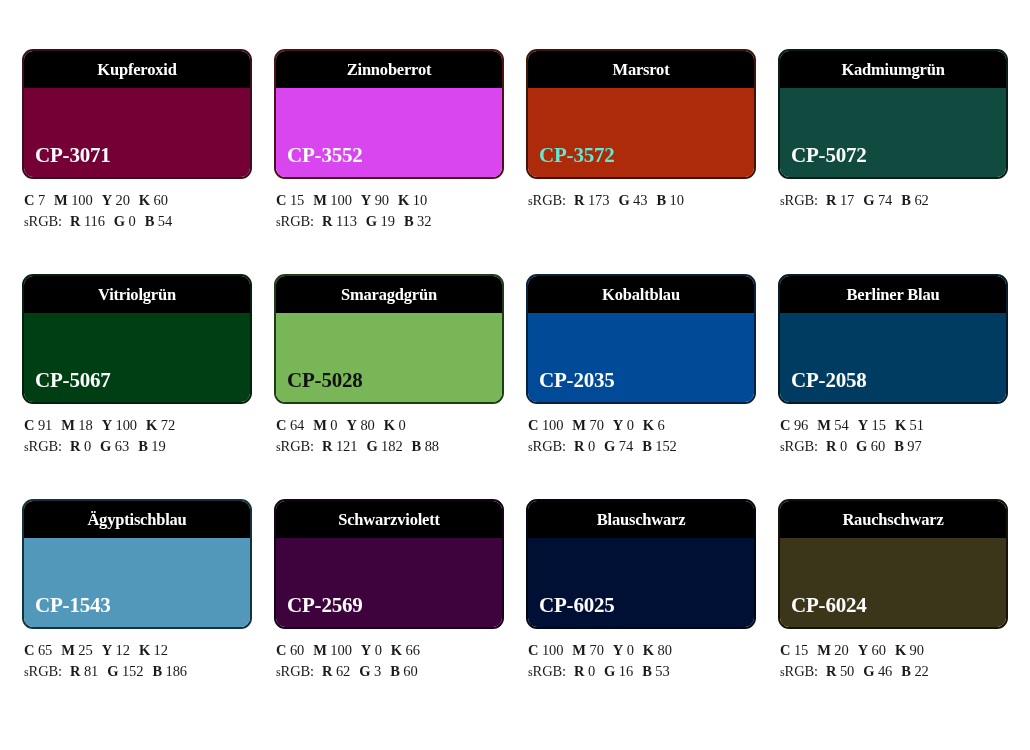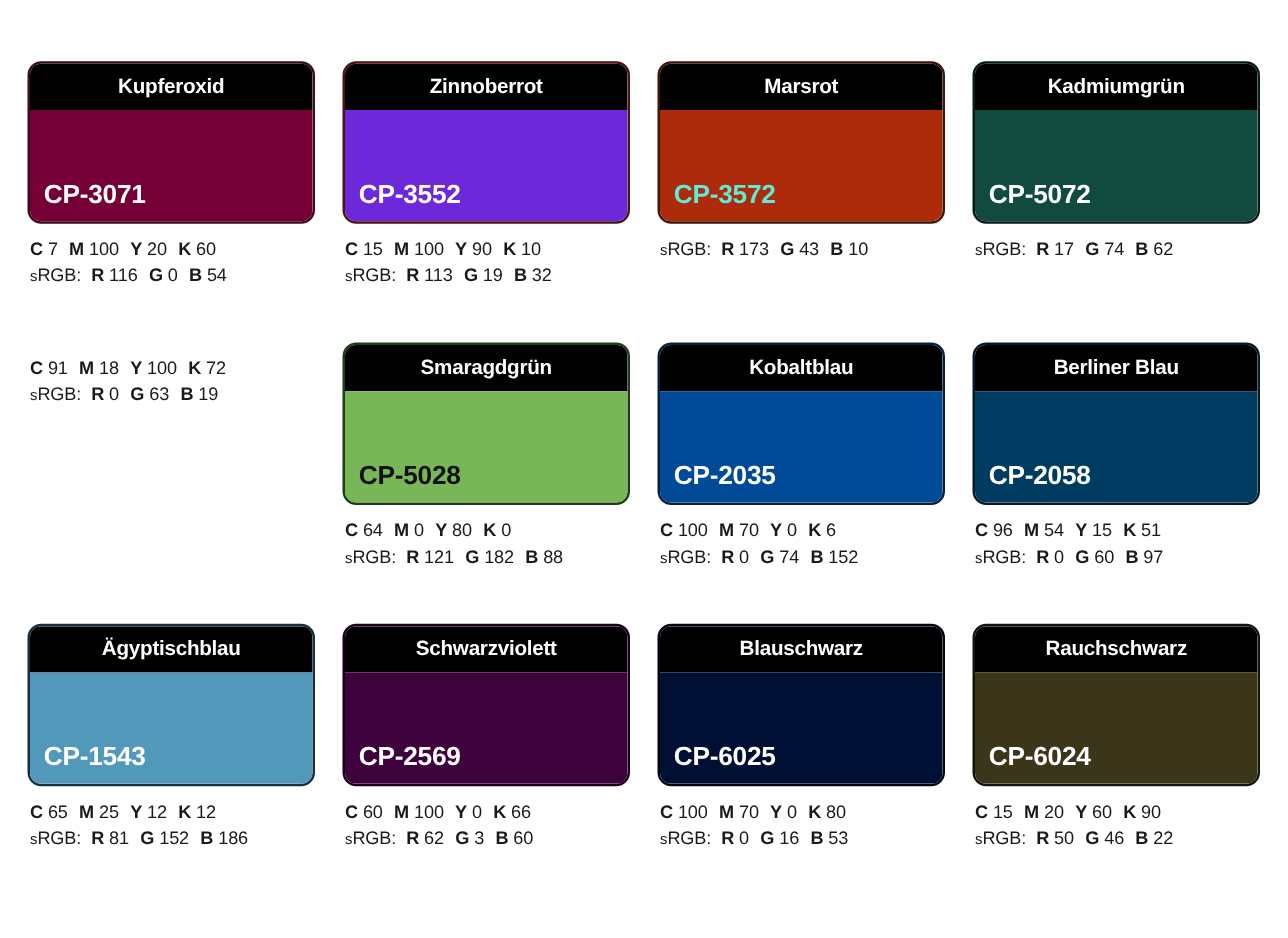--- a/index.html
+++ b/index.html
@@ -16,20 +16,21 @@
   #grid {
     position: absolute;
     left: 22px;
     top: 49px;
     width: 986px;
     display: grid;
     grid-template-columns: repeat(4, 230px);
     grid-template-rows: repeat(3, 225px);
     column-gap: 22px;
     row-gap: 0px;
+    font-family: Liberation Serif, serif;
   }
   .swatch-card {
     width: 230px;
   }
   .chip {
     position: relative;
     width: 230px;
     height: 130px;
     border-radius: 11px;
     box-sizing: border-box;
@@ -113,21 +114,21 @@
       <div class="specs">
         <div class="spec-line"><span class="pair"><span class="k">C</span> <span class="v">7</span></span><span class="pair"><span class="k">M</span> <span class="v">100</span></span><span class="pair"><span class="k">Y</span> <span class="v">20</span></span><span class="pair"><span class="k">K</span> <span class="v">60</span></span></div>
         <div class="spec-line"><span class="srgb-label"><span class="srgb-s">s</span>RGB:</span><span class="pair"><span class="k">R</span> <span class="v">116</span></span><span class="pair"><span class="k">G</span> <span class="v">0</span></span><span class="pair"><span class="k">B</span> <span class="v">54</span></span></div>
       </div>
     </div>
     <div class="swatch-card">
       <div class="chip" style="border-color: rgb(77, 17, 22);">
         <div class="chip-header">
           <span class="chip-name">Zinnoberrot</span>
         </div>
-        <div class="chip-body" style="background: #6d28d9;">
+        <div class="chip-body" style="background: #d946ef;">
           <span class="chip-code" style="color: rgb(255, 255, 255);">CP-3552</span>
         </div>
       </div>
       <div class="specs">
         <div class="spec-line"><span class="pair"><span class="k">C</span> <span class="v">15</span></span><span class="pair"><span class="k">M</span> <span class="v">100</span></span><span class="pair"><span class="k">Y</span> <span class="v">90</span></span><span class="pair"><span class="k">K</span> <span class="v">10</span></span></div>
         <div class="spec-line"><span class="srgb-label"><span class="srgb-s">s</span>RGB:</span><span class="pair"><span class="k">R</span> <span class="v">113</span></span><span class="pair"><span class="k">G</span> <span class="v">19</span></span><span class="pair"><span class="k">B</span> <span class="v">32</span></span></div>
       </div>
     </div>
     <div class="swatch-card">
       <div class="chip" style="border-color: rgb(63, 21, 8);">
@@ -149,20 +150,28 @@
         </div>
         <div class="chip-body" style="background: rgb(17, 74, 62);">
           <span class="chip-code" style="color: rgb(255, 255, 255);">CP-5072</span>
         </div>
       </div>
       <div class="specs">
         <div class="spec-line"><span class="srgb-label"><span class="srgb-s">s</span>RGB:</span><span class="pair"><span class="k">R</span> <span class="v">17</span></span><span class="pair"><span class="k">G</span> <span class="v">74</span></span><span class="pair"><span class="k">B</span> <span class="v">62</span></span></div>
       </div>
     </div>
     <div class="swatch-card">
+      <div class="chip" style="border-color: rgb(2, 32, 12);">
+        <div class="chip-header">
+          <span class="chip-name">Vitriolgrün</span>
+        </div>
+        <div class="chip-body" style="background: rgb(0, 63, 19);">
+          <span class="chip-code" style="color: rgb(255, 255, 255);">CP-5067</span>
+        </div>
+      </div>
       <div class="specs">
         <div class="spec-line"><span class="pair"><span class="k">C</span> <span class="v">91</span></span><span class="pair"><span class="k">M</span> <span class="v">18</span></span><span class="pair"><span class="k">Y</span> <span class="v">100</span></span><span class="pair"><span class="k">K</span> <span class="v">72</span></span></div>
         <div class="spec-line"><span class="srgb-label"><span class="srgb-s">s</span>RGB:</span><span class="pair"><span class="k">R</span> <span class="v">0</span></span><span class="pair"><span class="k">G</span> <span class="v">63</span></span><span class="pair"><span class="k">B</span> <span class="v">19</span></span></div>
       </div>
     </div>
     <div class="swatch-card">
       <div class="chip" style="border-color: rgb(29, 61, 22);">
         <div class="chip-header">
           <span class="chip-name">Smaragdgrün</span>
         </div>

